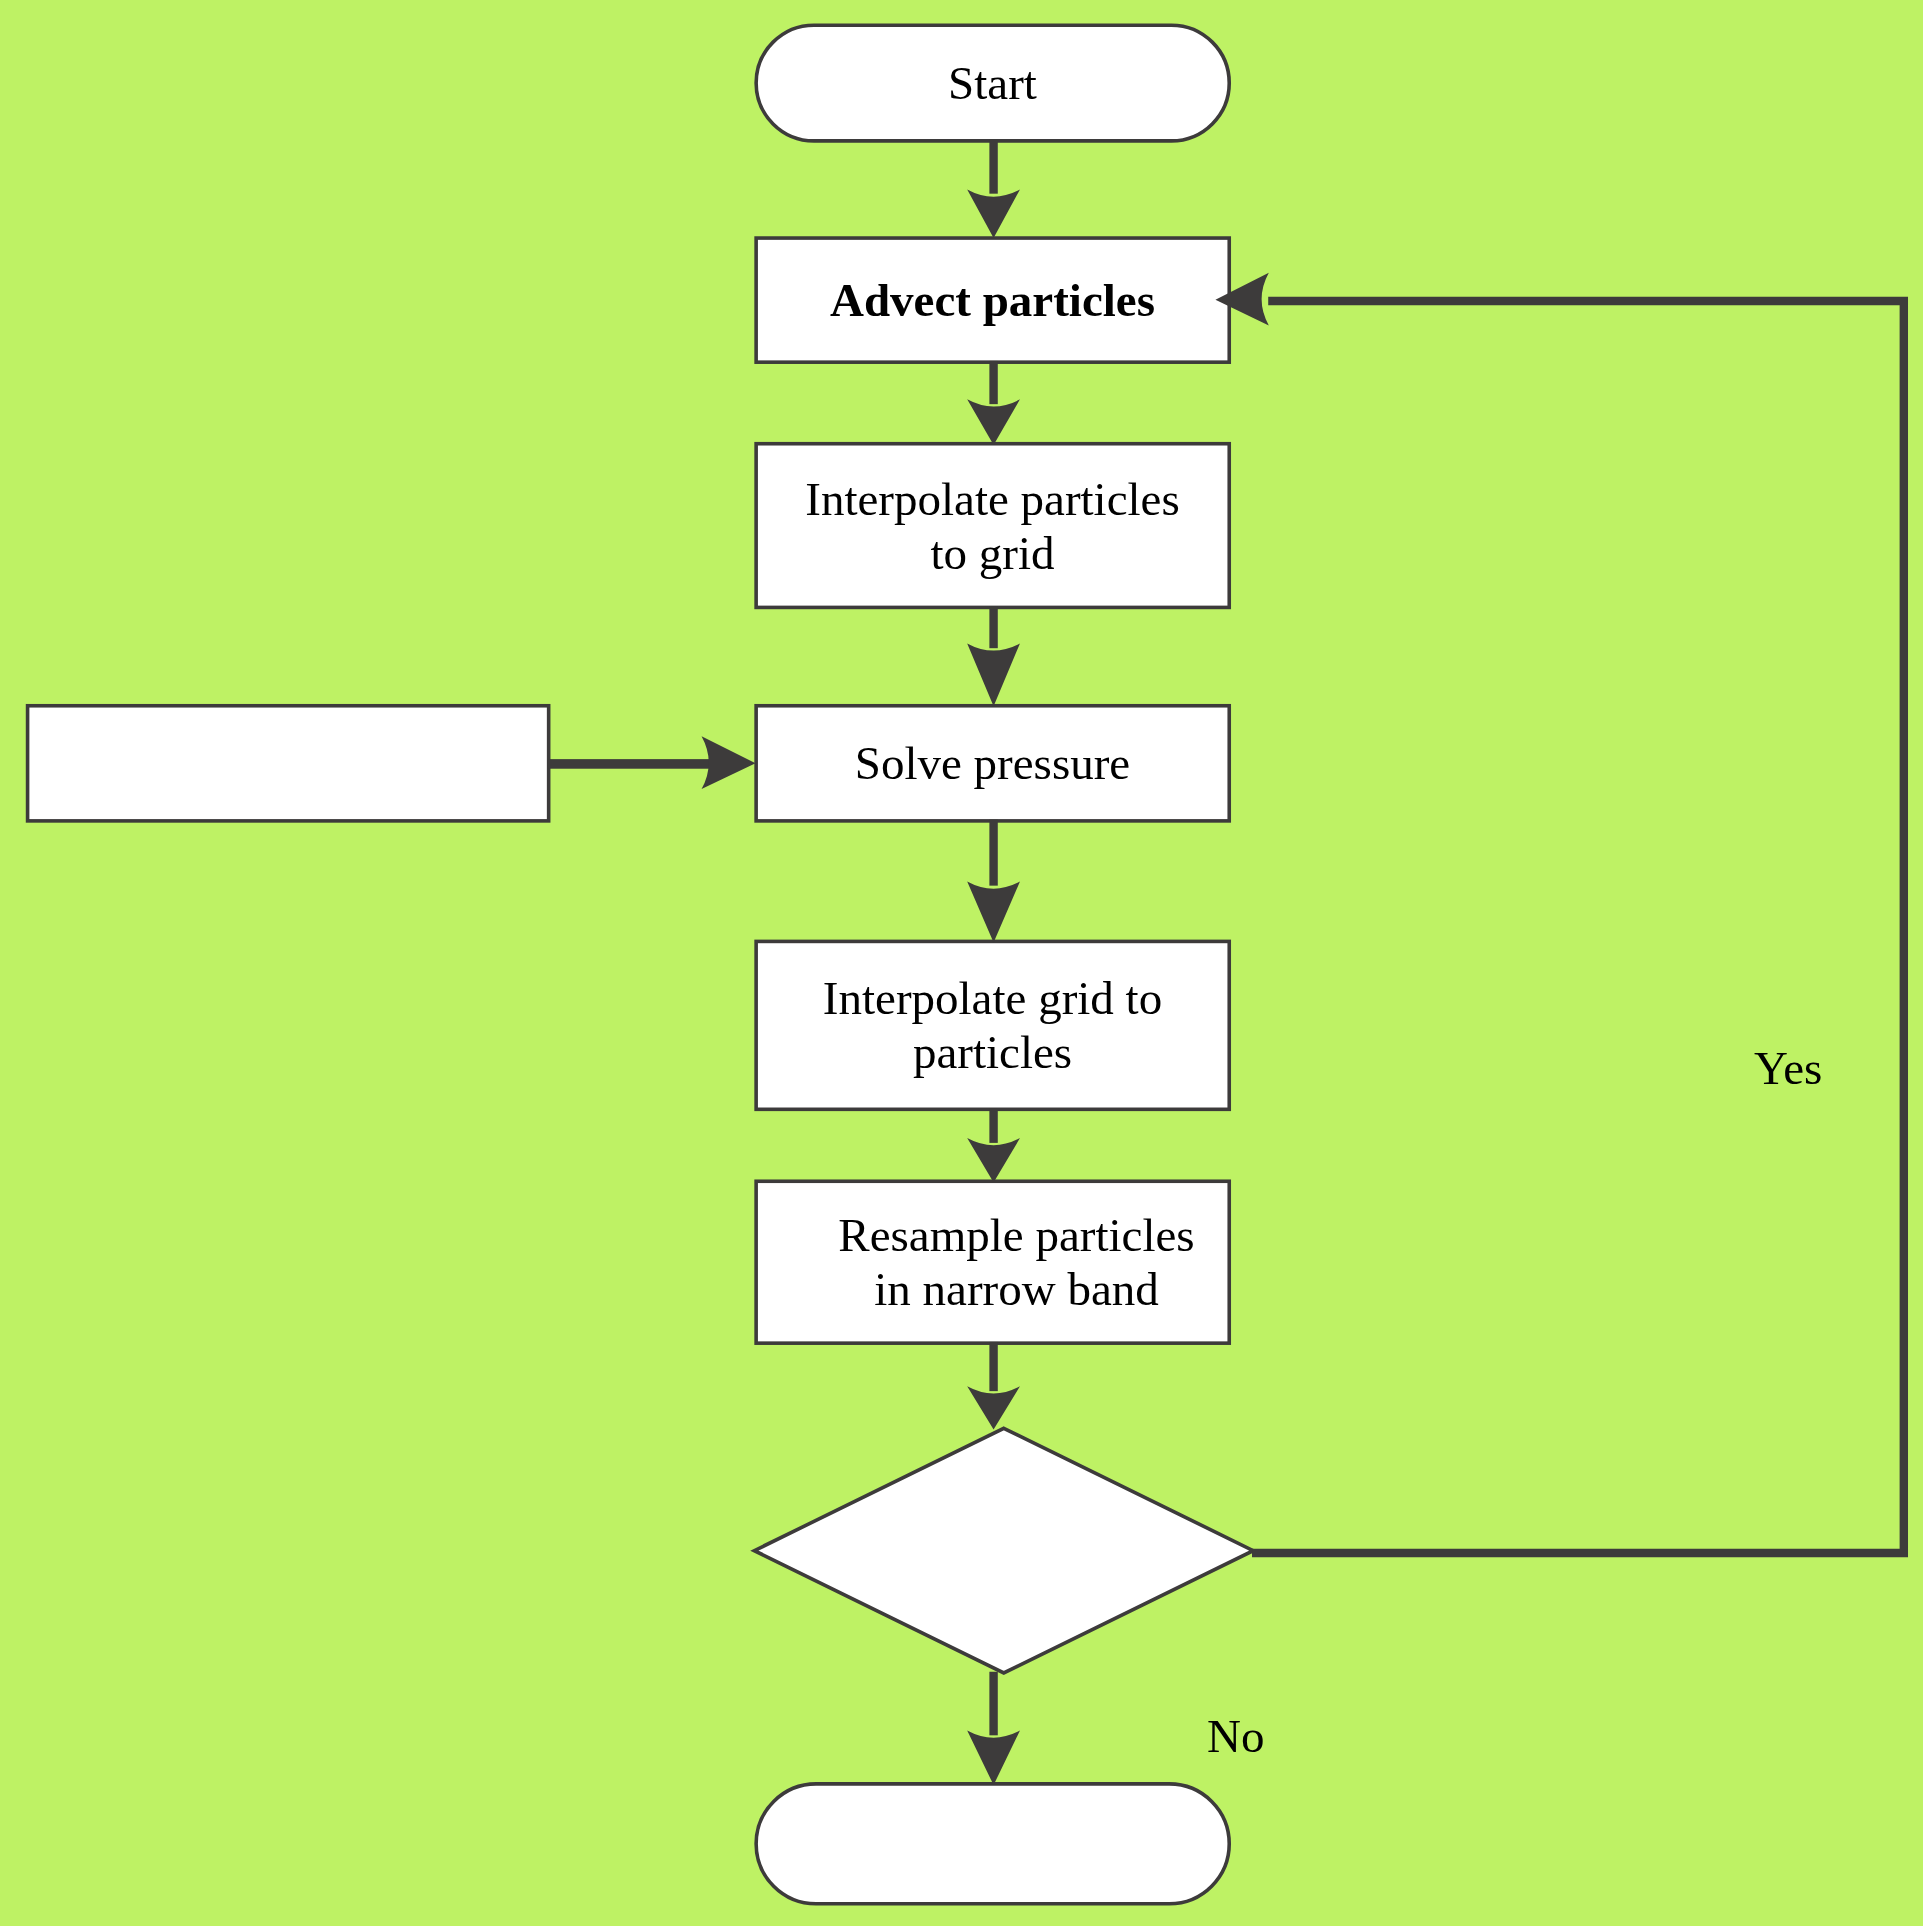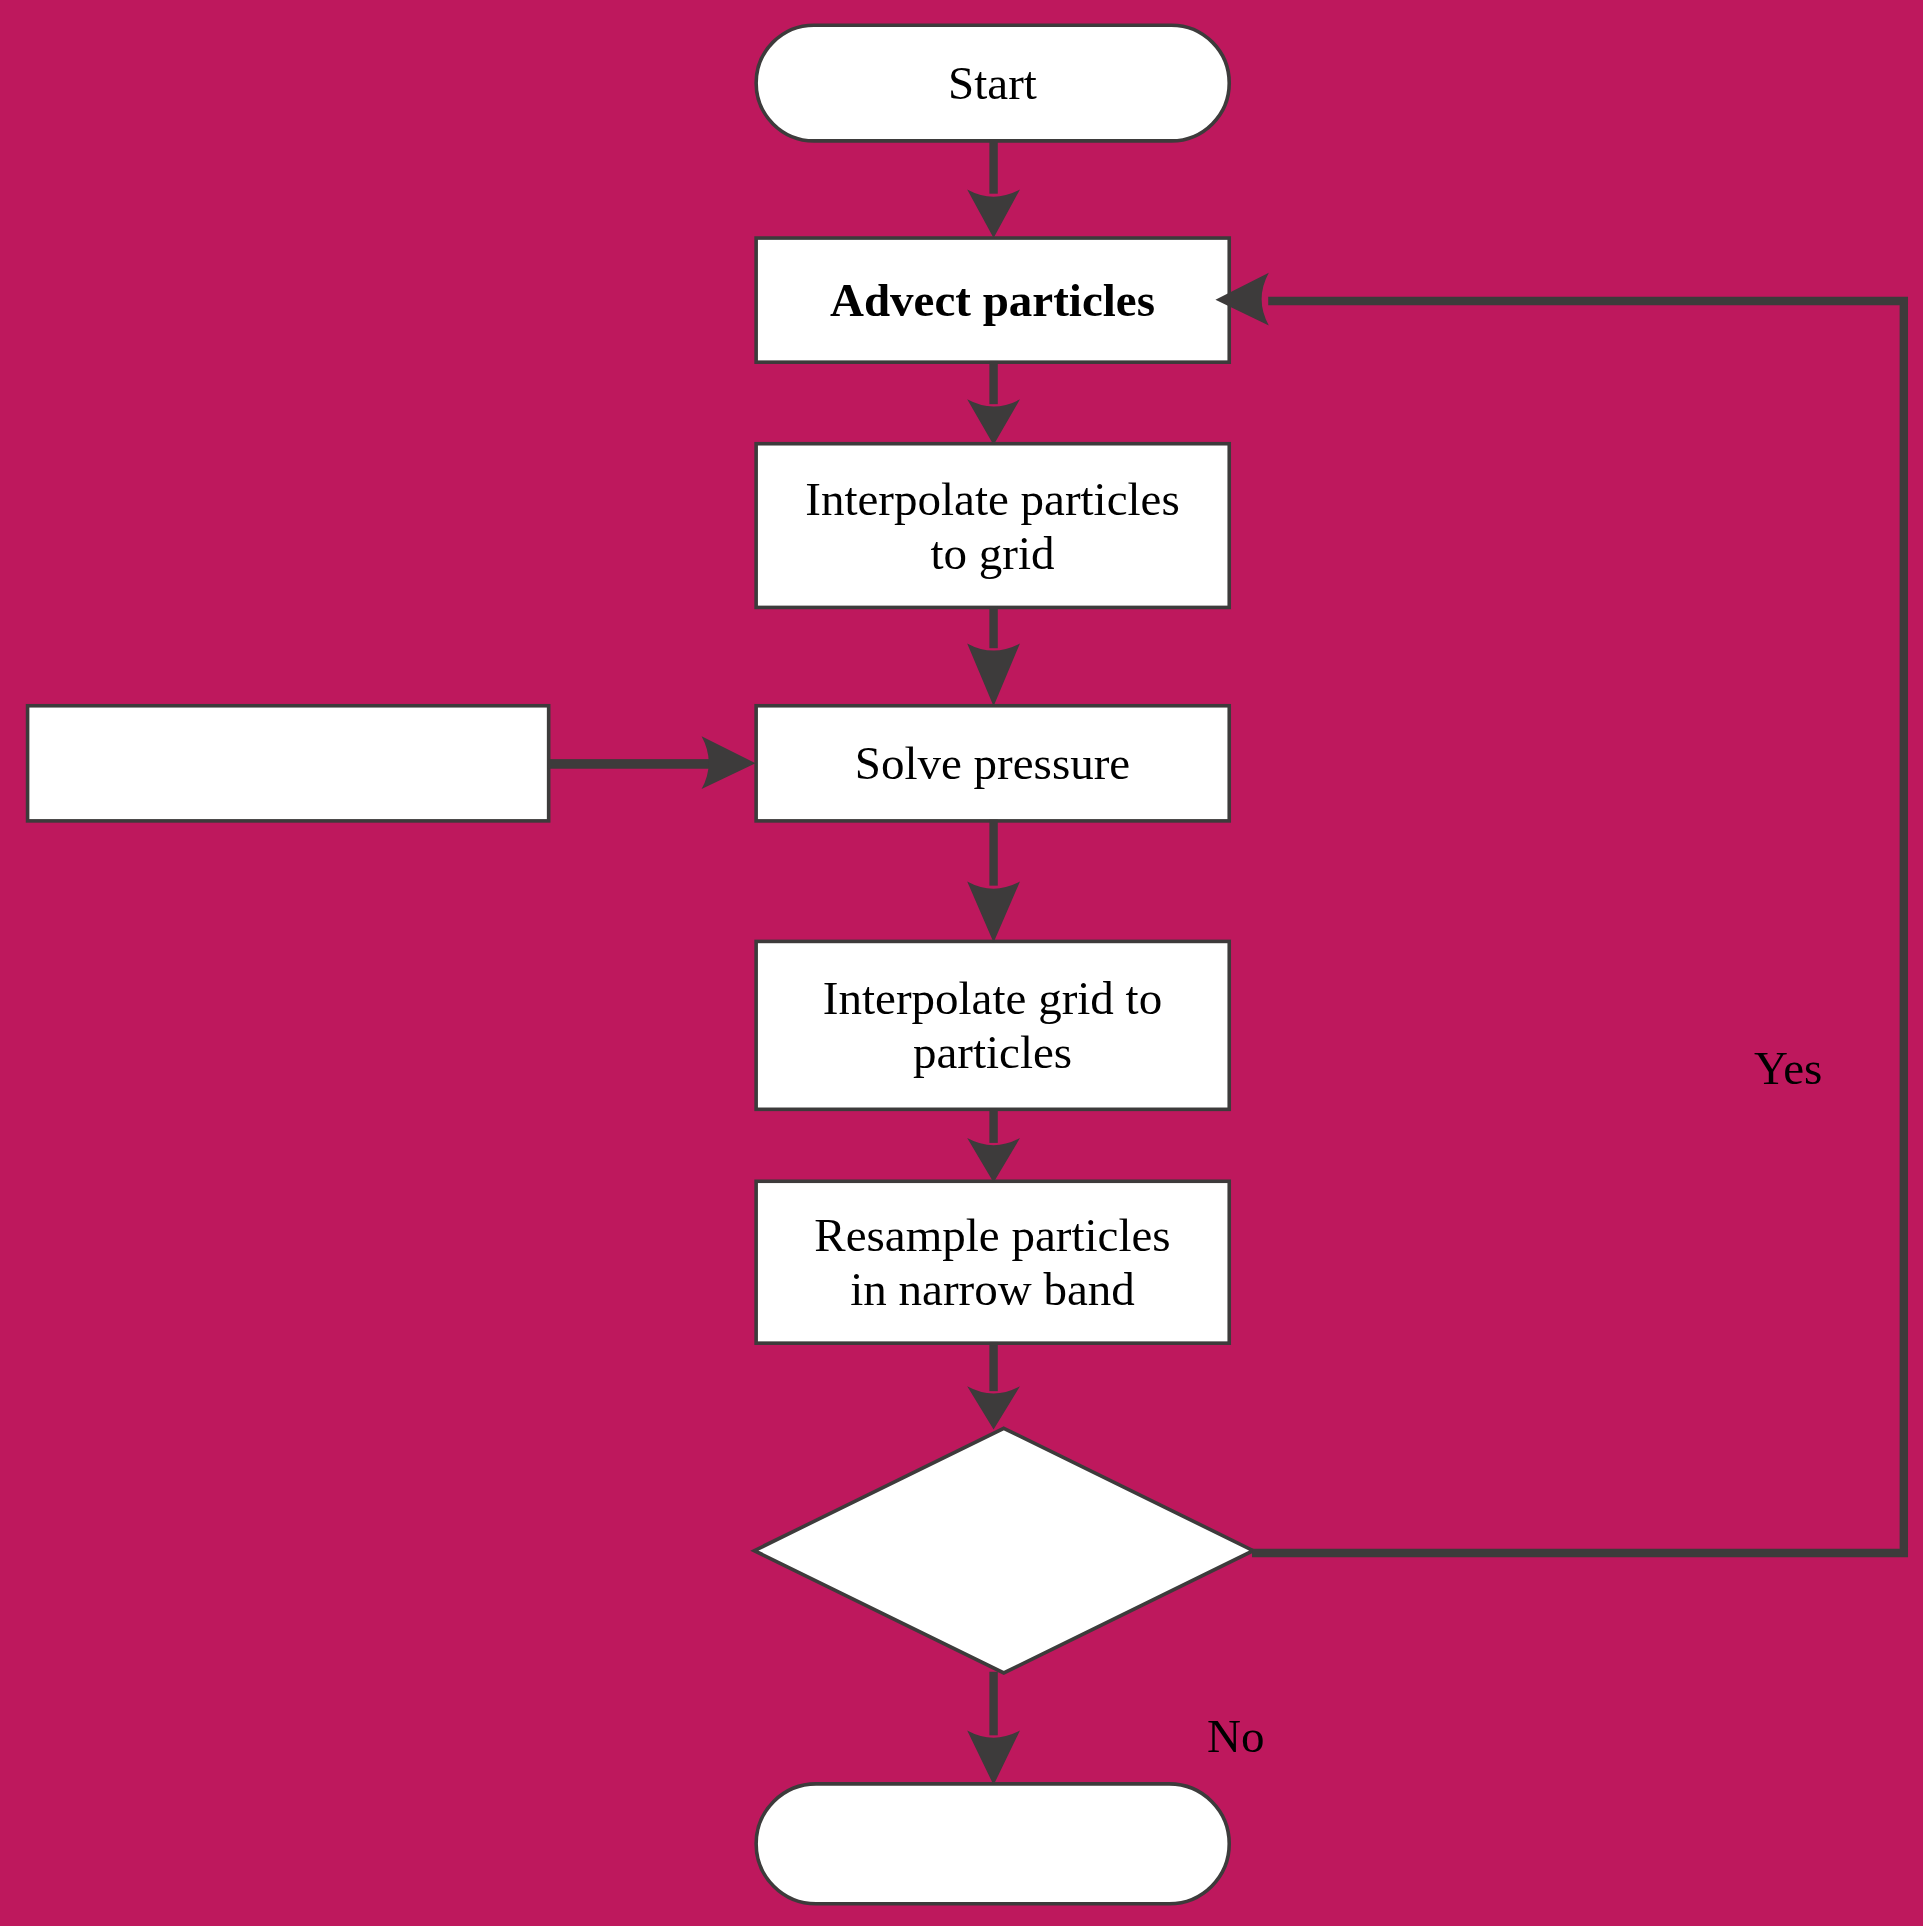--- a/index.html
+++ b/index.html
@@ -8,21 +8,21 @@
     padding: 0;
     background: #ffffff;
   }
   body {
     font-family: "Liberation Serif", "DejaVu Serif", serif;
   }
   #canvas {
     position: relative;
     width: 1923px;
     height: 1926px;
-    background: #be185d;
+    background: #bef264;
     overflow: hidden;
   }
   #flow-svg {
     position: absolute;
     top: 0;
     left: 0;
     width: 1923px;
     height: 1926px;
   }
   .node-label {
@@ -127,21 +127,21 @@
 
   <div class="node-label" style="left:756px; top:444px; width:473px; height:164px;">Interpolate particles
 to grid</div>
 
   <div class="node-label" style="left:756px; top:706px; width:473px; height:115px;">Solve pressure</div>
 
 
   <div class="node-label" style="left:756px; top:941px; width:473px; height:168px;">Interpolate grid  to
 particles</div>
 
-  <div class="node-label" style="left:756px; top:1181px; width:473px; height:162px;">Resample particles
+  <div class="node-label" style="left:756px; top:1181px; width:473px; height:162px;padding-left:24px;">Resample particles
 in narrow band</div>
 
 
 
   <div class="edge-label" style="left:1754px; top:1045px;">Yes</div>
 
   <div class="edge-label" style="left:1207px; top:1673px;margin-top:40px;">No</div>
 
 </div>
 

